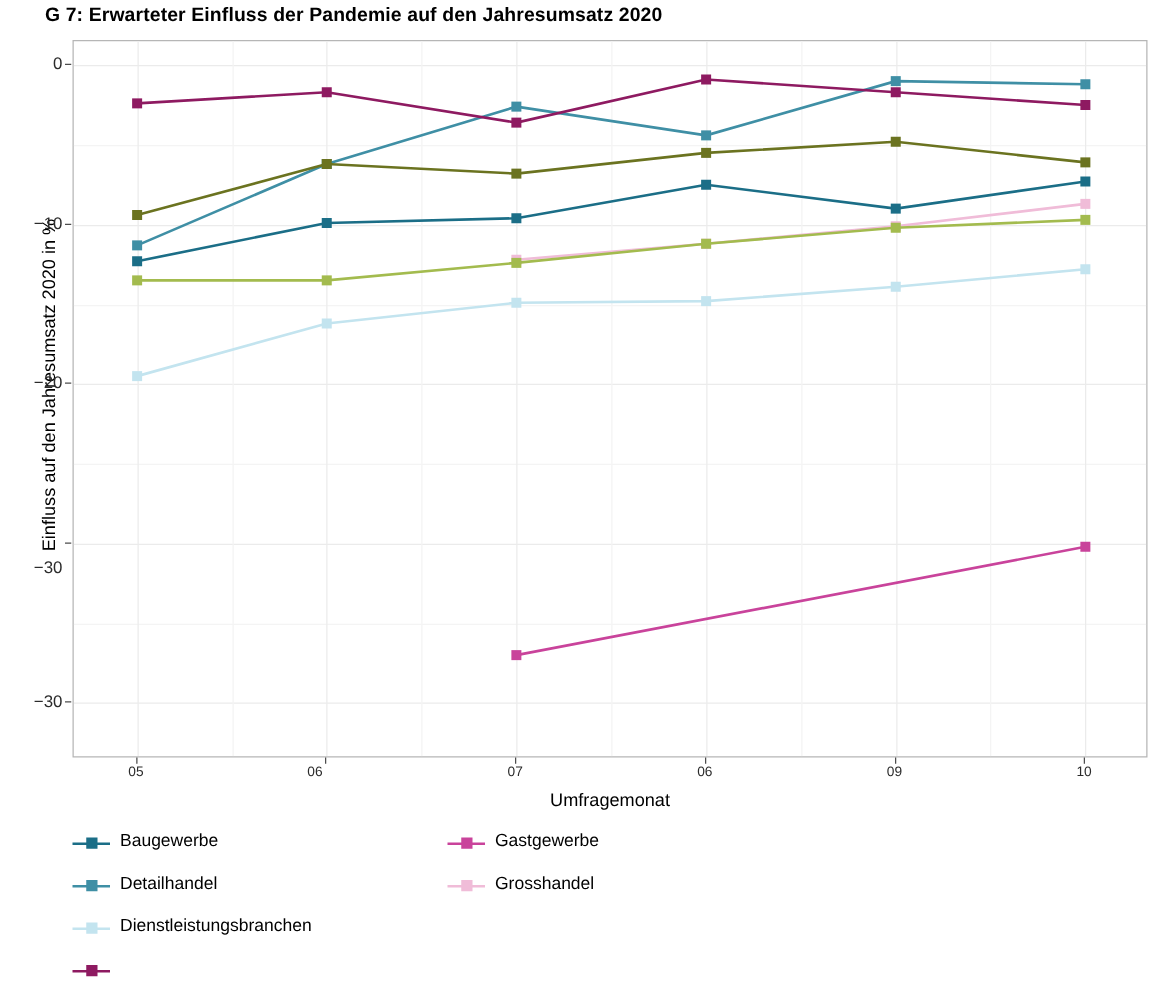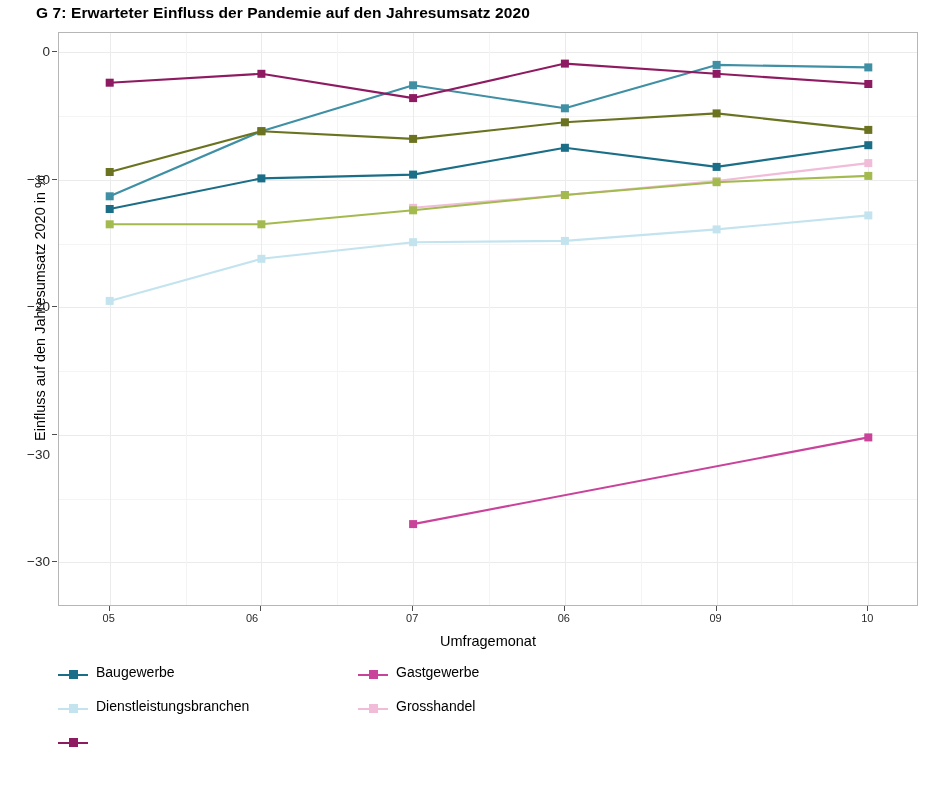--- a/index.html
+++ b/index.html
@@ -292,20 +292,27 @@
     <div class="legend-col legend-col-left" id="legend-left">
         <div class="legend-item">
           <span class="legend-key">
             <span class="lk-line" style="background: rgb(27, 110, 135);"></span>
             <span class="lk-square" style="background: rgb(27, 110, 135);"></span>
           </span>
           <span class="legend-text">Baugewerbe</span>
         </div>
         <div class="legend-item">
           <span class="legend-key">
+            <span class="lk-line" style="background: rgb(63, 143, 165);"></span>
+            <span class="lk-square" style="background: rgb(63, 143, 165);"></span>
+          </span>
+          <span class="legend-text">Detailhandel</span>
+        </div>
+        <div class="legend-item">
+          <span class="legend-key">
             <span class="lk-line" style="background: rgb(195, 228, 239);"></span>
             <span class="lk-square" style="background: rgb(195, 228, 239);"></span>
           </span>
           <span class="legend-text">Dienstleistungsbranchen</span>
         </div>
         <div class="legend-item">
           <span class="legend-key">
             <span class="lk-line" style="background: rgb(142, 26, 97);"></span>
             <span class="lk-square" style="background: rgb(142, 26, 97);"></span>
           </span>

